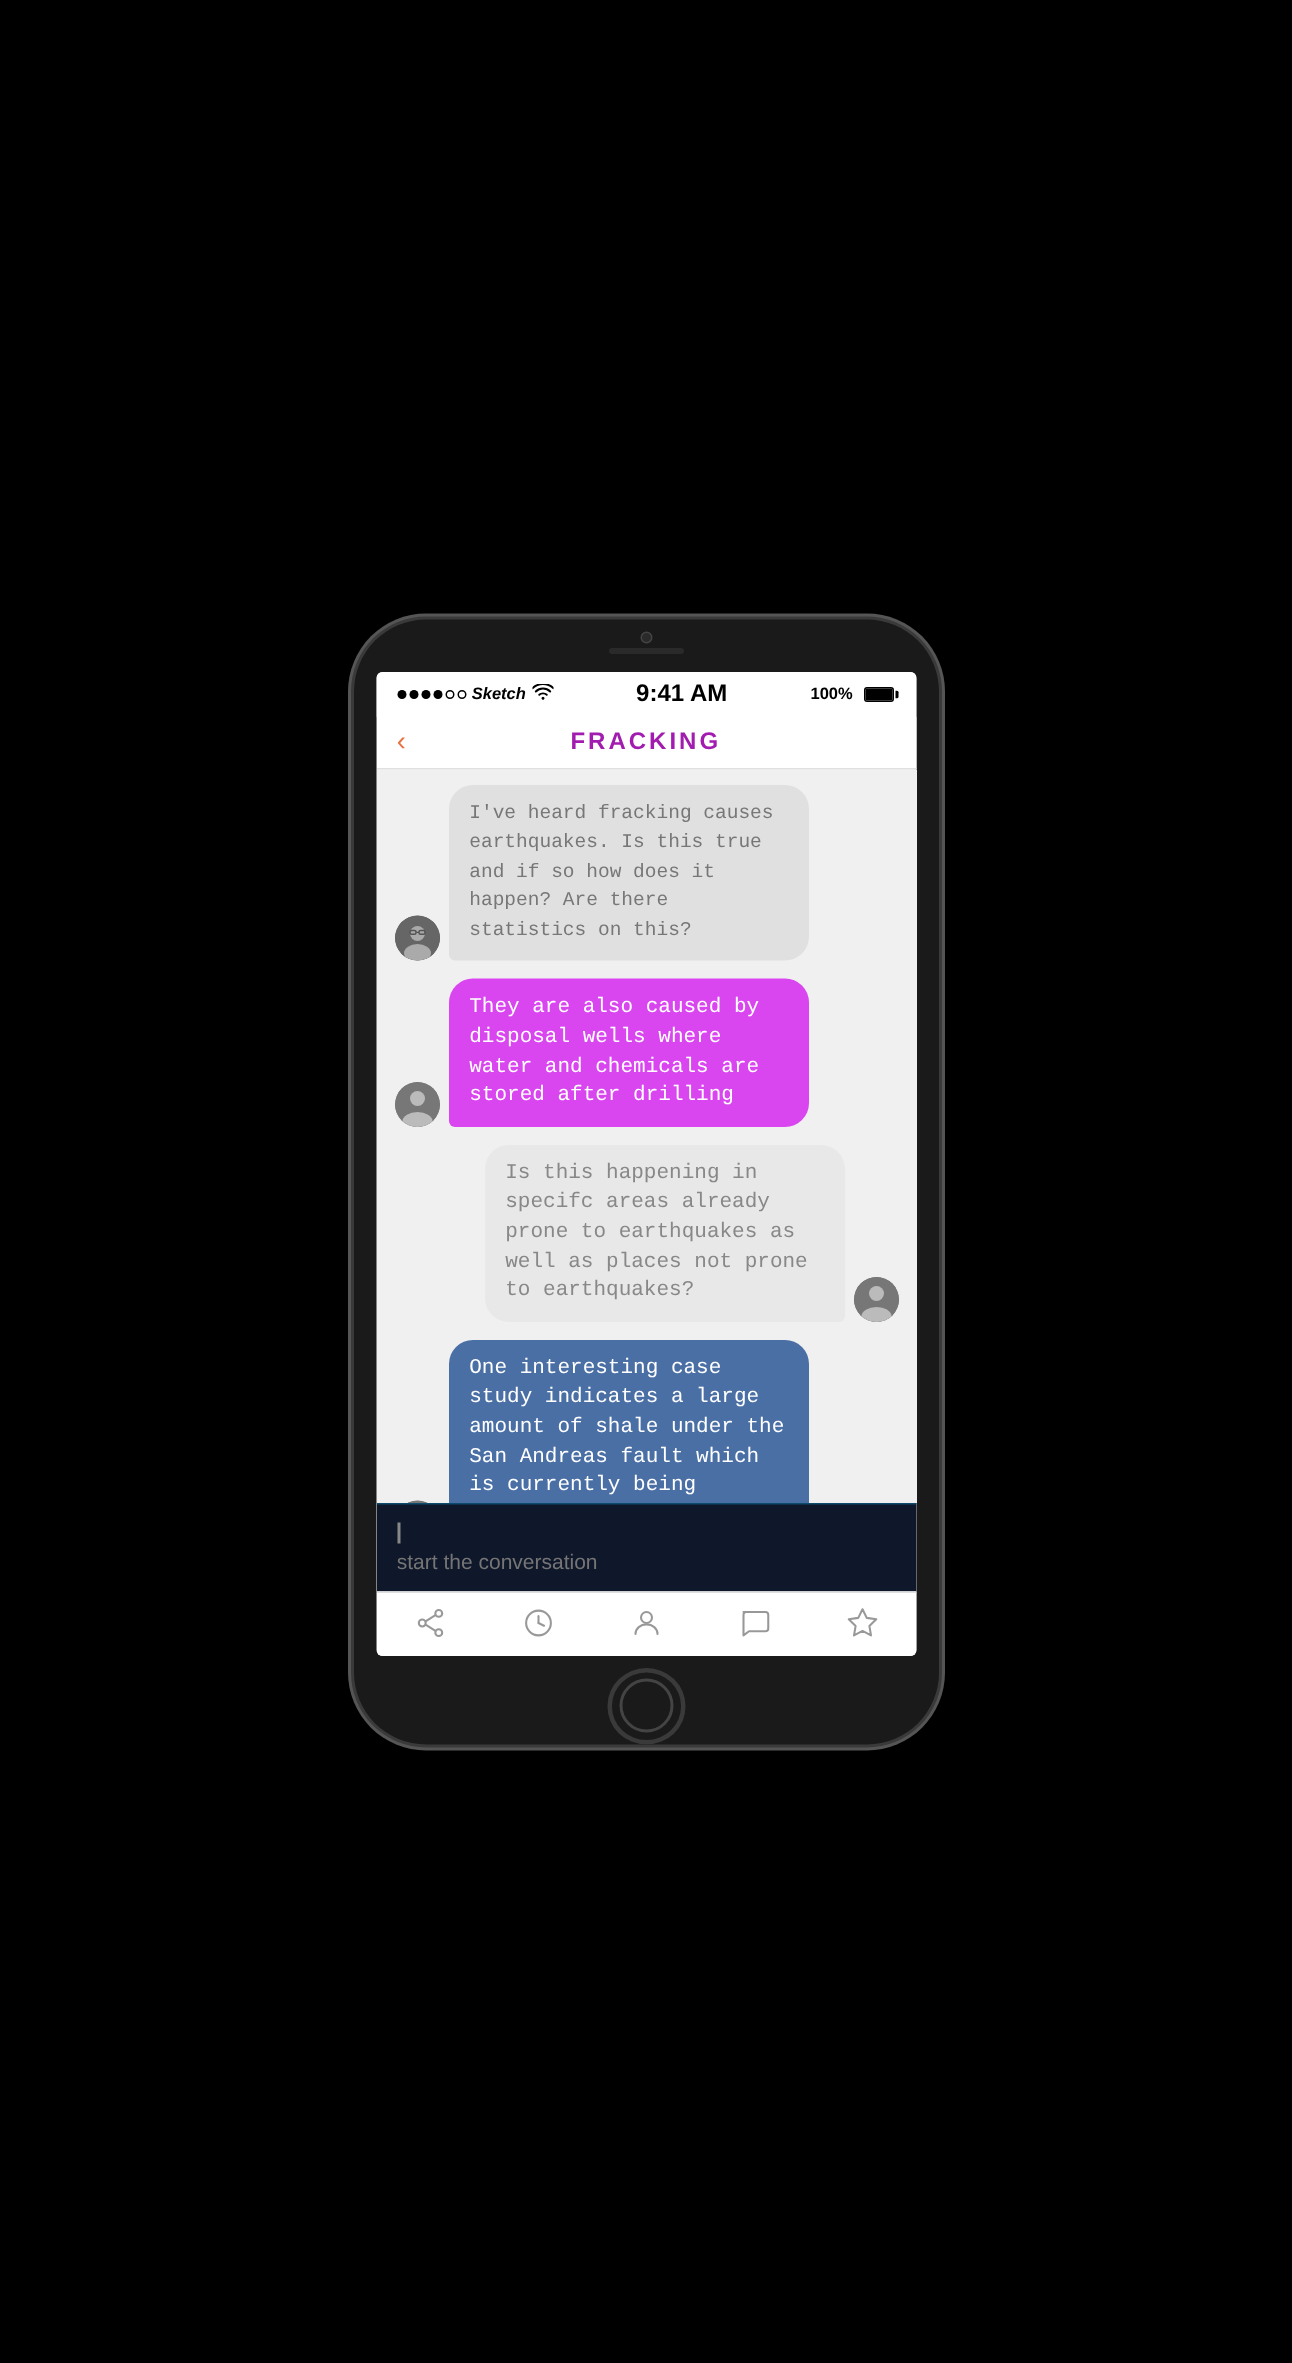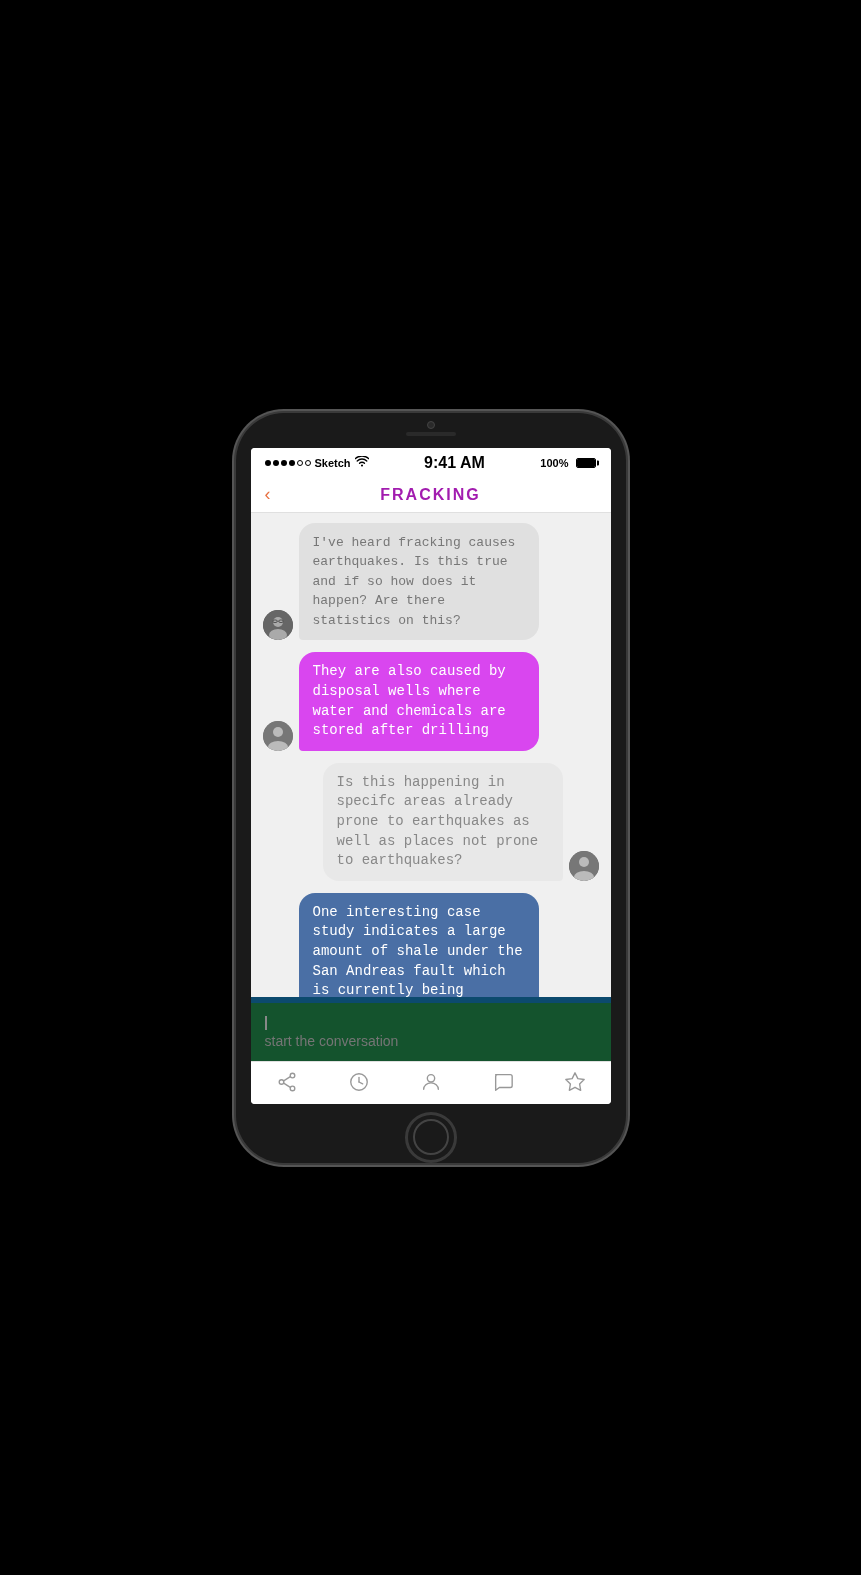--- a/index.html
+++ b/index.html
@@ -74,20 +74,21 @@
       font-size: 11px;
       font-weight: 600;
       color: #000;
       flex-shrink: 0;
     }
 
     .status-left {
       display: flex;
       align-items: center;
       gap: 4px;
+      font-style: italic;
     }
 
     .dots {
       display: flex;
       gap: 2px;
     }
 
     .dot {
       width: 6px;
       height: 6px;
@@ -287,22 +288,22 @@
     }
 
     .bubble-right-lightgray {
       background: #e8e8e8;
       color: #888;
       border-bottom-right-radius: 4px;
     }
 
     
     .input-area {
-      background: #14532d;
-      border-top: 6px solid #0c4a6e;
+      background: #0f172a;
+      border-top: 1px solid #0c4a6e;
       padding: 10px 14px;
       flex-shrink: 0;
     }
 
     .input-field {
       width: 100%;
       border: none;
       outline: none;
       font-size: 14px;
       color: #aaa;

